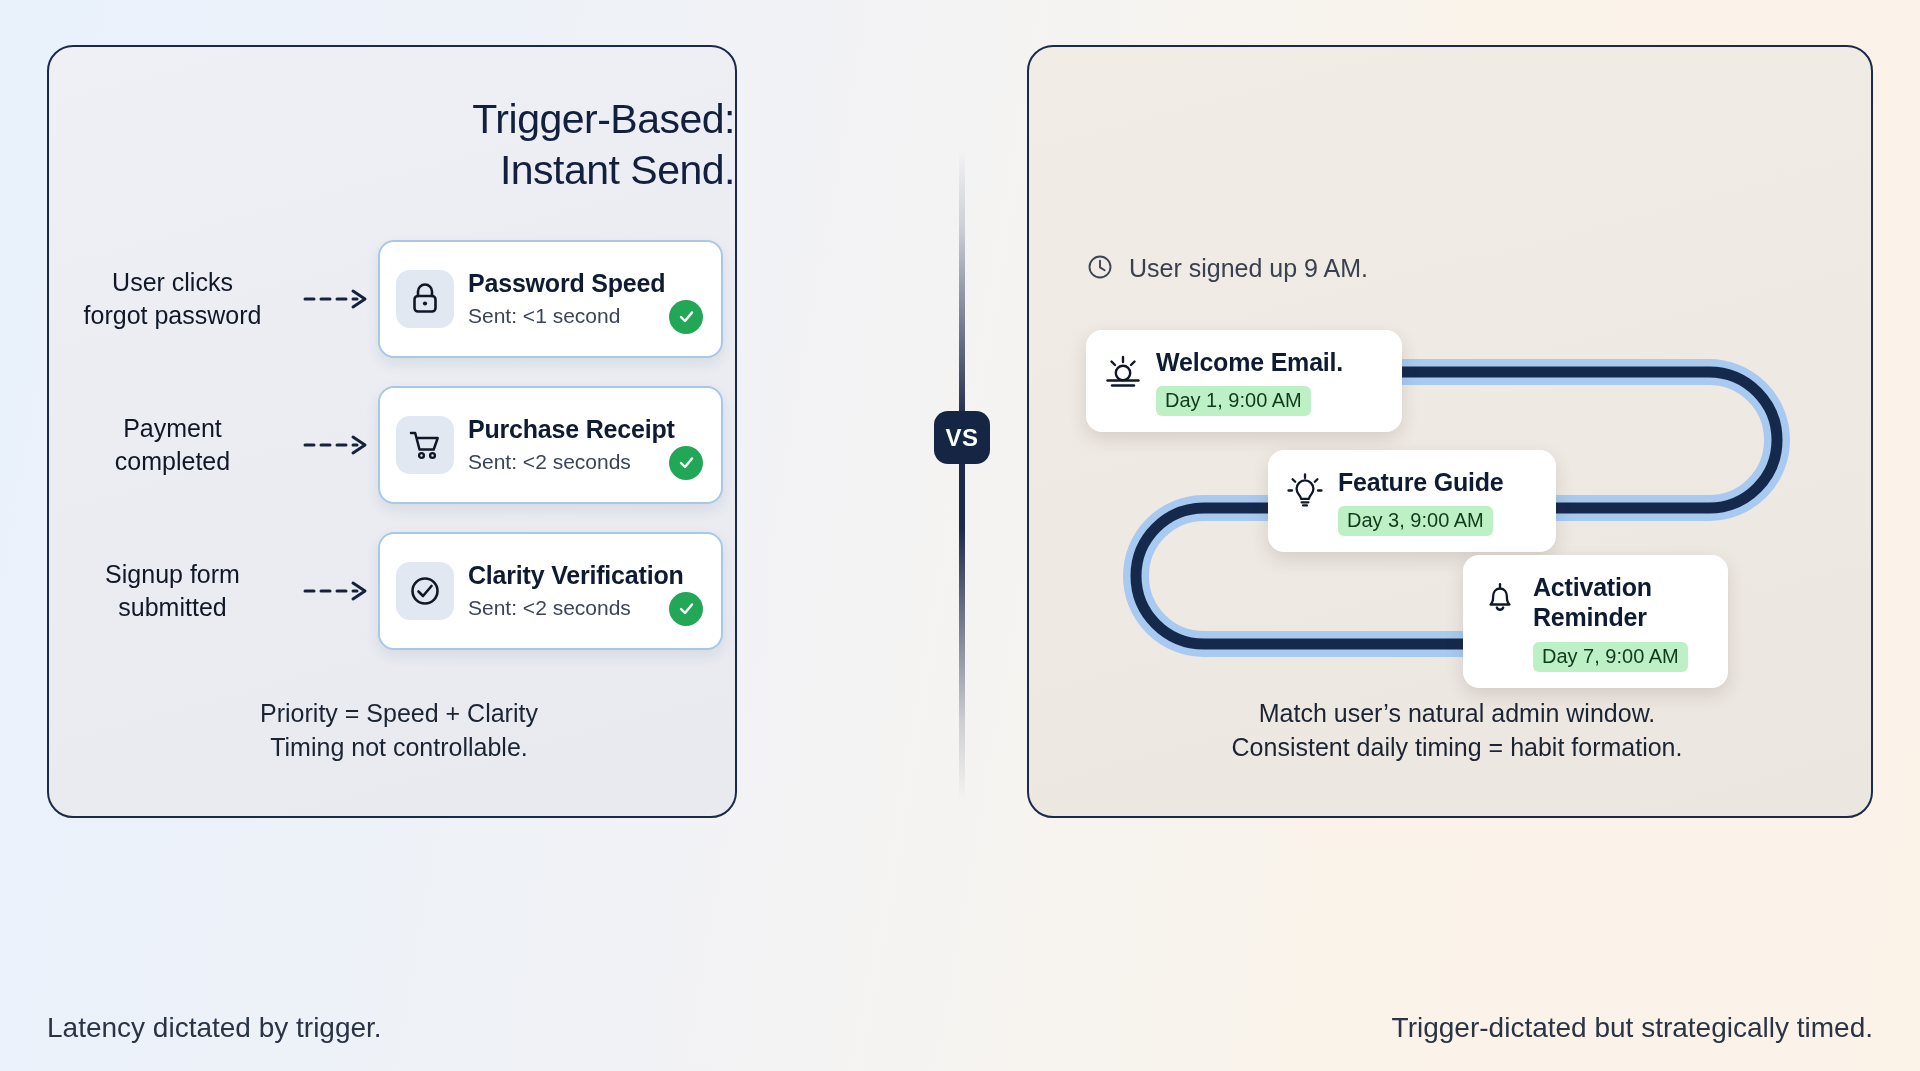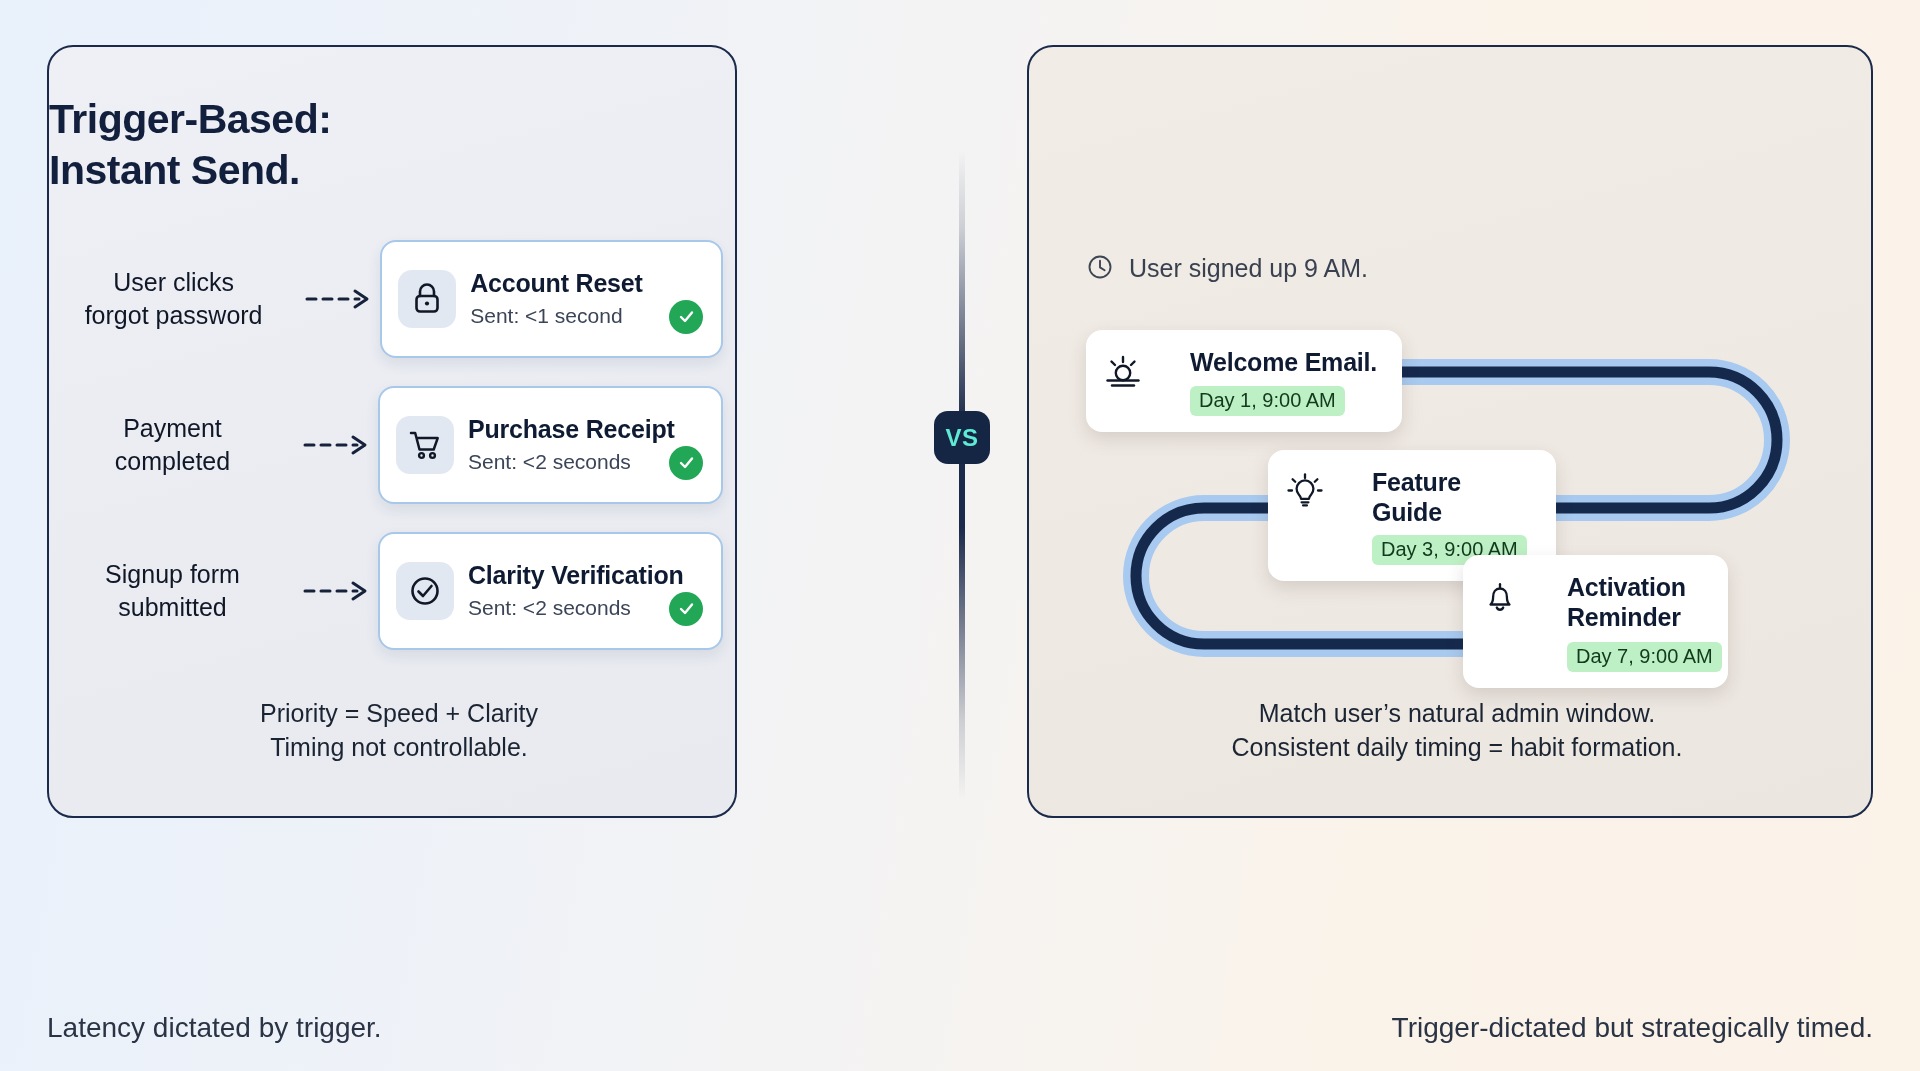--- a/index.html
+++ b/index.html
@@ -45,23 +45,23 @@
 
   .panel-right {
     left: 1027px;
     width: 846px;
     background: linear-gradient(165deg, #f2ece6 0%, #efe9e3 55%, #ece6e0 100%);
     overflow: hidden;
   }
 
   
   .panel-title {
-    text-align: left;
+    text-align: right;
     color: #121f3d;
-    font-weight: 700;
+    font-weight: 400;
     letter-spacing: -0.5px;
   }
 
   .panel-left .panel-title {
     margin-top: 47px;
     font-size: 41px;
     line-height: 1.24;
   }
 
   .panel-right .panel-title {
@@ -195,21 +195,21 @@
     position: absolute;
     left: 934px;
     top: 411px;
     width: 56px;
     height: 53px;
     background: #152544;
     border-radius: 14px;
     display: flex;
     align-items: center;
     justify-content: center;
-    color: #5eead4;
+    color: #ffffff;
     font-size: 24px;
     font-weight: 700;
     letter-spacing: 0.4px;
   }
 
   
   .signup-line {
     position: absolute;
     left: 58px;
     top: 207px;
@@ -235,21 +235,20 @@
   }
 
   .seq-card {
     position: absolute;
     background: #ffffff;
     border-radius: 16px;
     box-shadow: 0 7px 18px rgba(60,50,40,0.15);
     display: flex;
     align-items: flex-start;
     padding: 18px 20px 16px 18px;
-    gap: 34px;
   }
 
   .seq-icon {
     flex: none;
     margin-right: 14px;
     margin-top: 4px;
   }
 
   .seq-title {
     font-size: 25px;
@@ -316,21 +315,21 @@
         </div>
         <div class="event-card">
           <span class="icon-tile">
             <svg width="32" height="34" viewBox="0 0 32 34">
               <path d="M9 14V9.5a7 7 0 0 1 14 0V14" fill="none" stroke="#101828" stroke-width="2.6" stroke-linecap="round"></path>
               <rect x="5.5" y="14" width="21" height="15.5" rx="3.5" fill="none" stroke="#101828" stroke-width="2.6"></rect>
               <circle cx="16" cy="21.5" r="2.1" fill="#101828"></circle>
             </svg>
           </span>
           <div class="event-text">
-            <div class="event-title">Account Reset</div>
+            <div class="event-title">Password Speed</div>
             <div class="event-sub">Sent: &lt;1 second</div>
           </div>
           <span class="check-badge">
             <svg width="19" height="19" viewBox="0 0 19 19">
               <polyline points="4,10 8,14 15,5.5" fill="none" stroke="#ffffff" stroke-width="2.4" stroke-linecap="round" stroke-linejoin="round"></polyline>
             </svg>
           </span>
         </div>
       </div>
 

